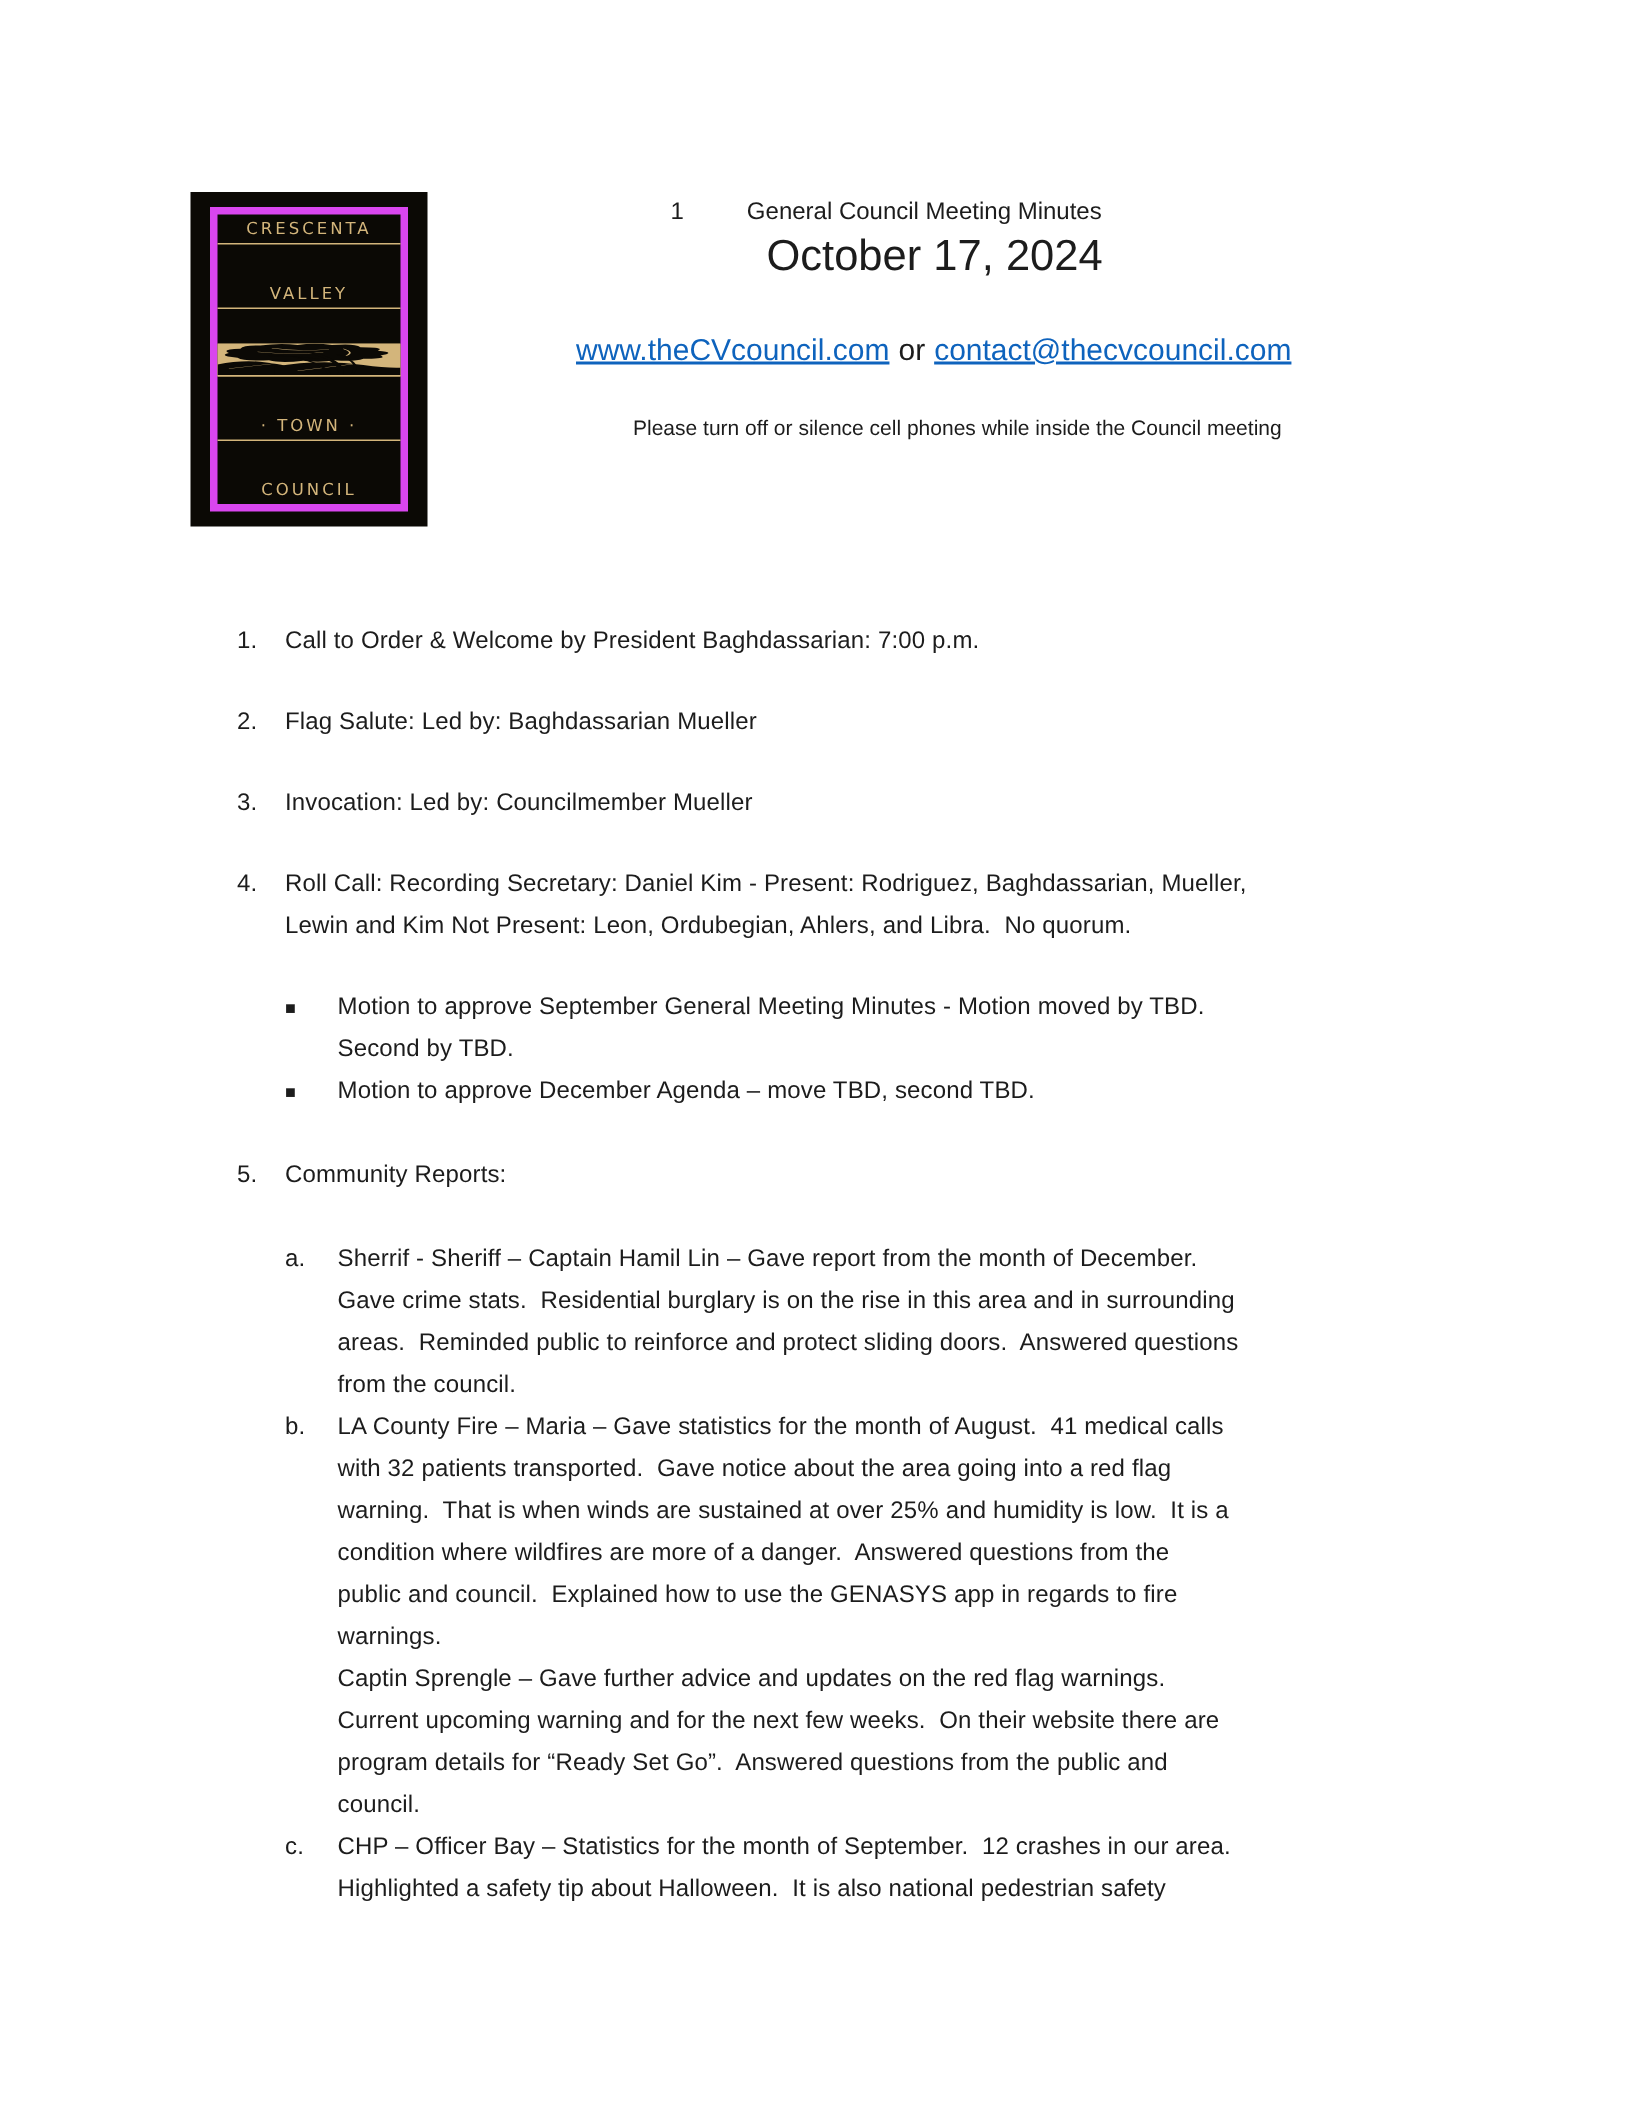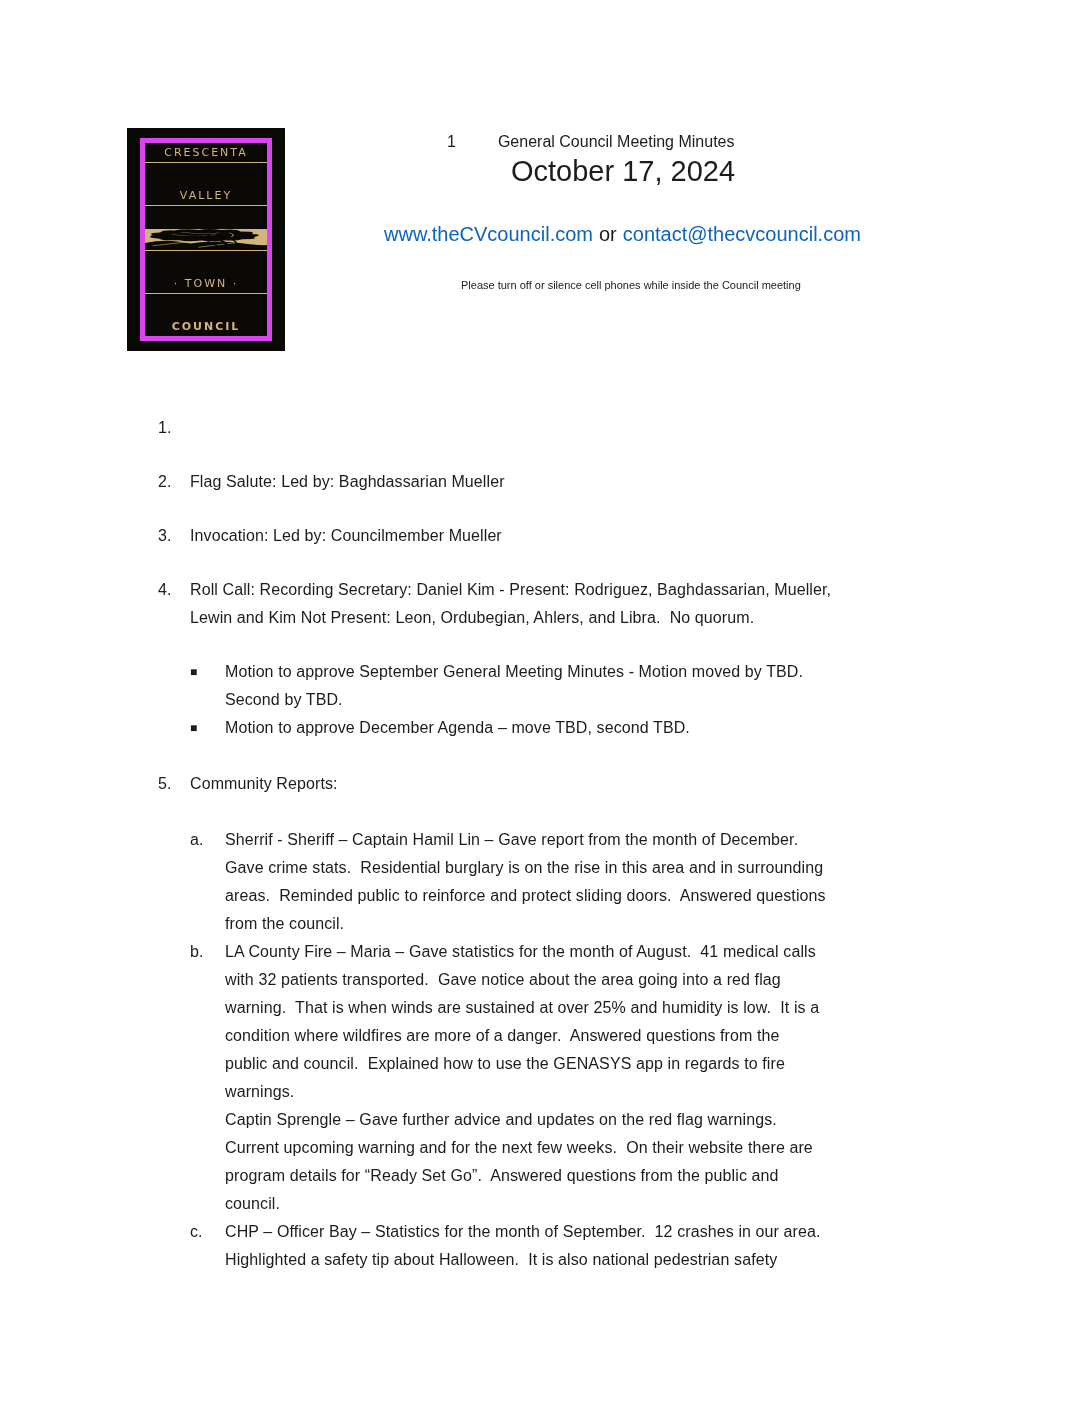--- a/index.html
+++ b/index.html
@@ -15,32 +15,32 @@
   }
   .logo-frame {
     width:100%; height:100%; border:5px solid #d946ef;
     display:flex; flex-direction:column; box-sizing:border-box;gap:23px;
   }
   .logo-band {
     color:#d3b57b; text-align:center; font-size:11px; letter-spacing:2px;
     line-height:19px; height:19px; border-bottom:1px solid #d3b57b;
     font-family:"DejaVu Sans", sans-serif; overflow:hidden; white-space:nowrap;
   }
-  .logo-band.last { border-bottom:none;font-weight:bold; }
+  .logo-band.last { border-bottom:none; }
   .logo-art { flex:1; background:#d3b57b; position:relative; overflow:hidden; border-bottom:1px solid #d3b57b; }
   .logo-art svg { position:absolute; left:0; top:0; width:100%; height:100%; }
 
   
   .h1line { position:absolute; top:131px; left:447px; font-size:16px; line-height:21px; display:flex; }
   .h1line .pgnum { margin-right:42px; }
   .hdate  { position:absolute; top:153px; left:511px; font-size:29px; line-height:36px;text-align:center; }
   .hlinks { position:absolute; top:221px; left:384px; font-size:20px; line-height:26px; }
-  .hlinks a { color:#0e63bd; cursor:pointer;text-align:center; }
+  .hlinks a { color:#0e63bd; text-decoration:underline; cursor:pointer;text-align:center; }
   .hlinks .sep { color:#1c1c1c; margin:0 6px;text-align:center; }
-  .hnotice { position:absolute; top:277px; left:461px; font-size:11px; line-height:17px; }
+  .hnotice { position:absolute; top:277px; left:422px; font-size:14px; line-height:17px; }
 
   
   .content { position:absolute; left:158px; top:414px; width:830px; font-size:16px; line-height:28px; letter-spacing:0.1px; }
   .item { display:flex; margin-bottom:26px; }
   .item .num { width:32px; flex:none; }
   .txt { white-space:pre-wrap; }
   .subwrap { margin-left:32px; }
   .motions { margin-bottom:28px; }
   .motion { display:flex; }
   .motion .bullet { width:35px; flex:none; font-size:12px; }
@@ -84,20 +84,21 @@
   <div class="hdate">October 17, 2024</div>
   <div class="hlinks">
     <a>www.theCVcouncil.com</a><span class="sep">or</span><a>contact@thecvcouncil.com</a>
   </div>
   <div class="hnotice">Please turn off or silence cell phones while inside the Council meeting</div>
 
   <div class="content">
 
     <div class="item">
       <span class="num">1.</span>
+      <div class="txt">Call to Order &amp; Welcome by President Baghdassarian: 7:00 p.m.</div>
     </div>
 
     <div class="item">
       <span class="num">2.</span>
       <div class="txt">Flag Salute: Led by: Baghdassarian Mueller</div>
     </div>
 
     <div class="item">
       <span class="num">3.</span>
       <div class="txt">Invocation: Led by: Councilmember Mueller</div>

